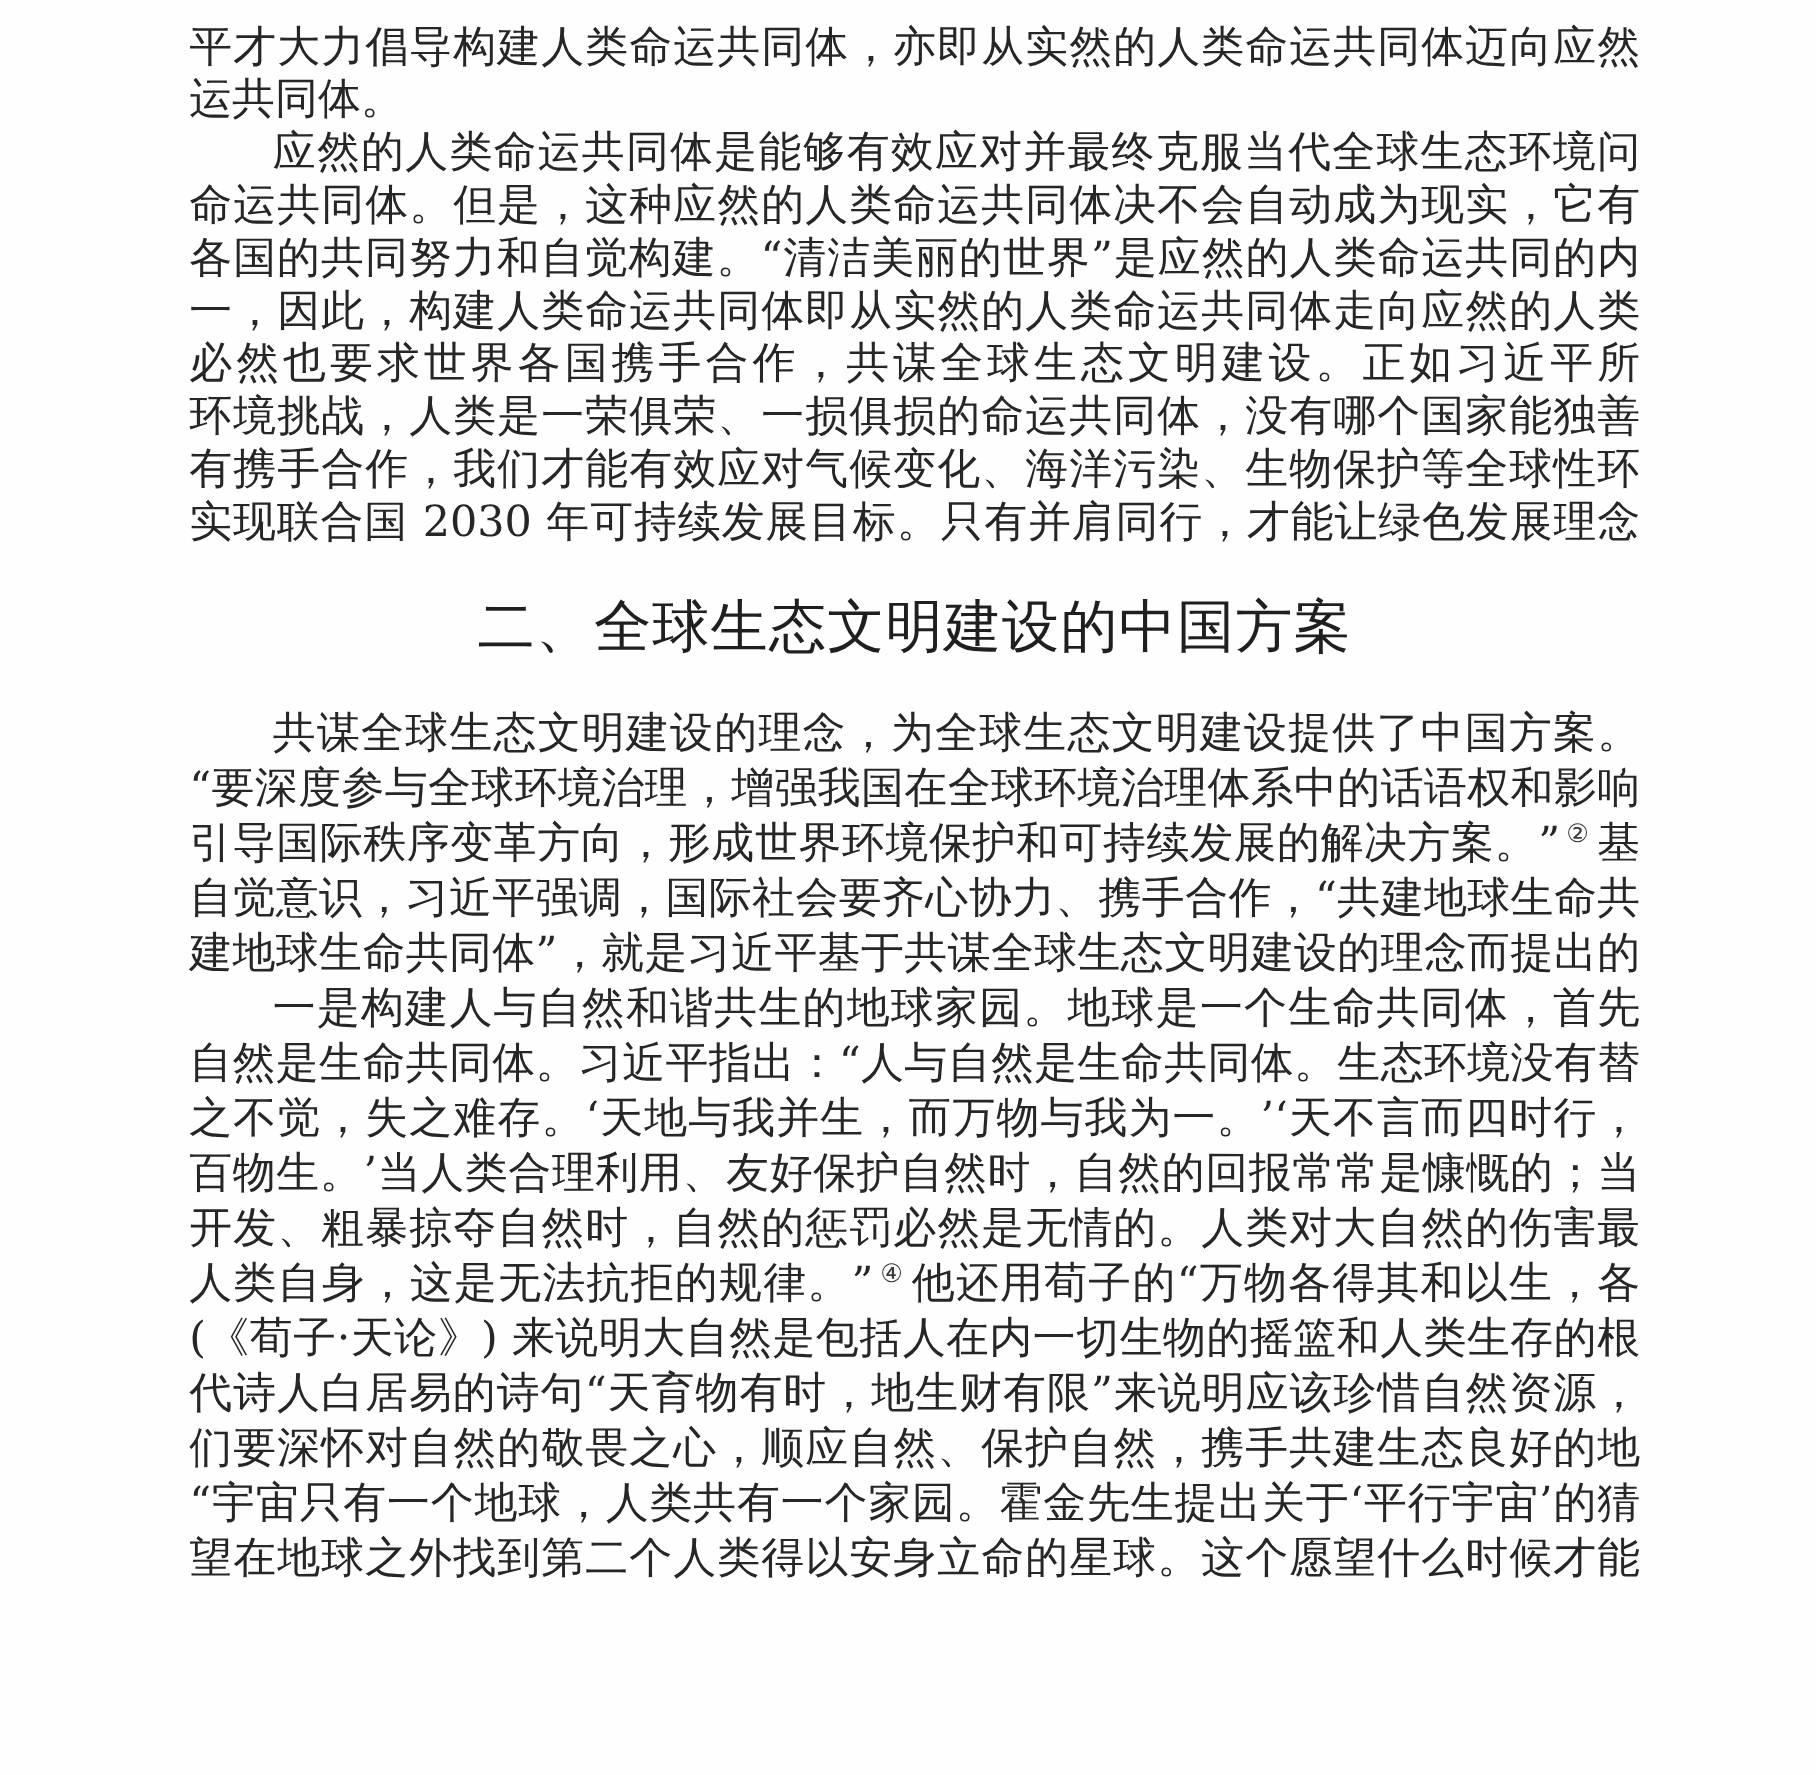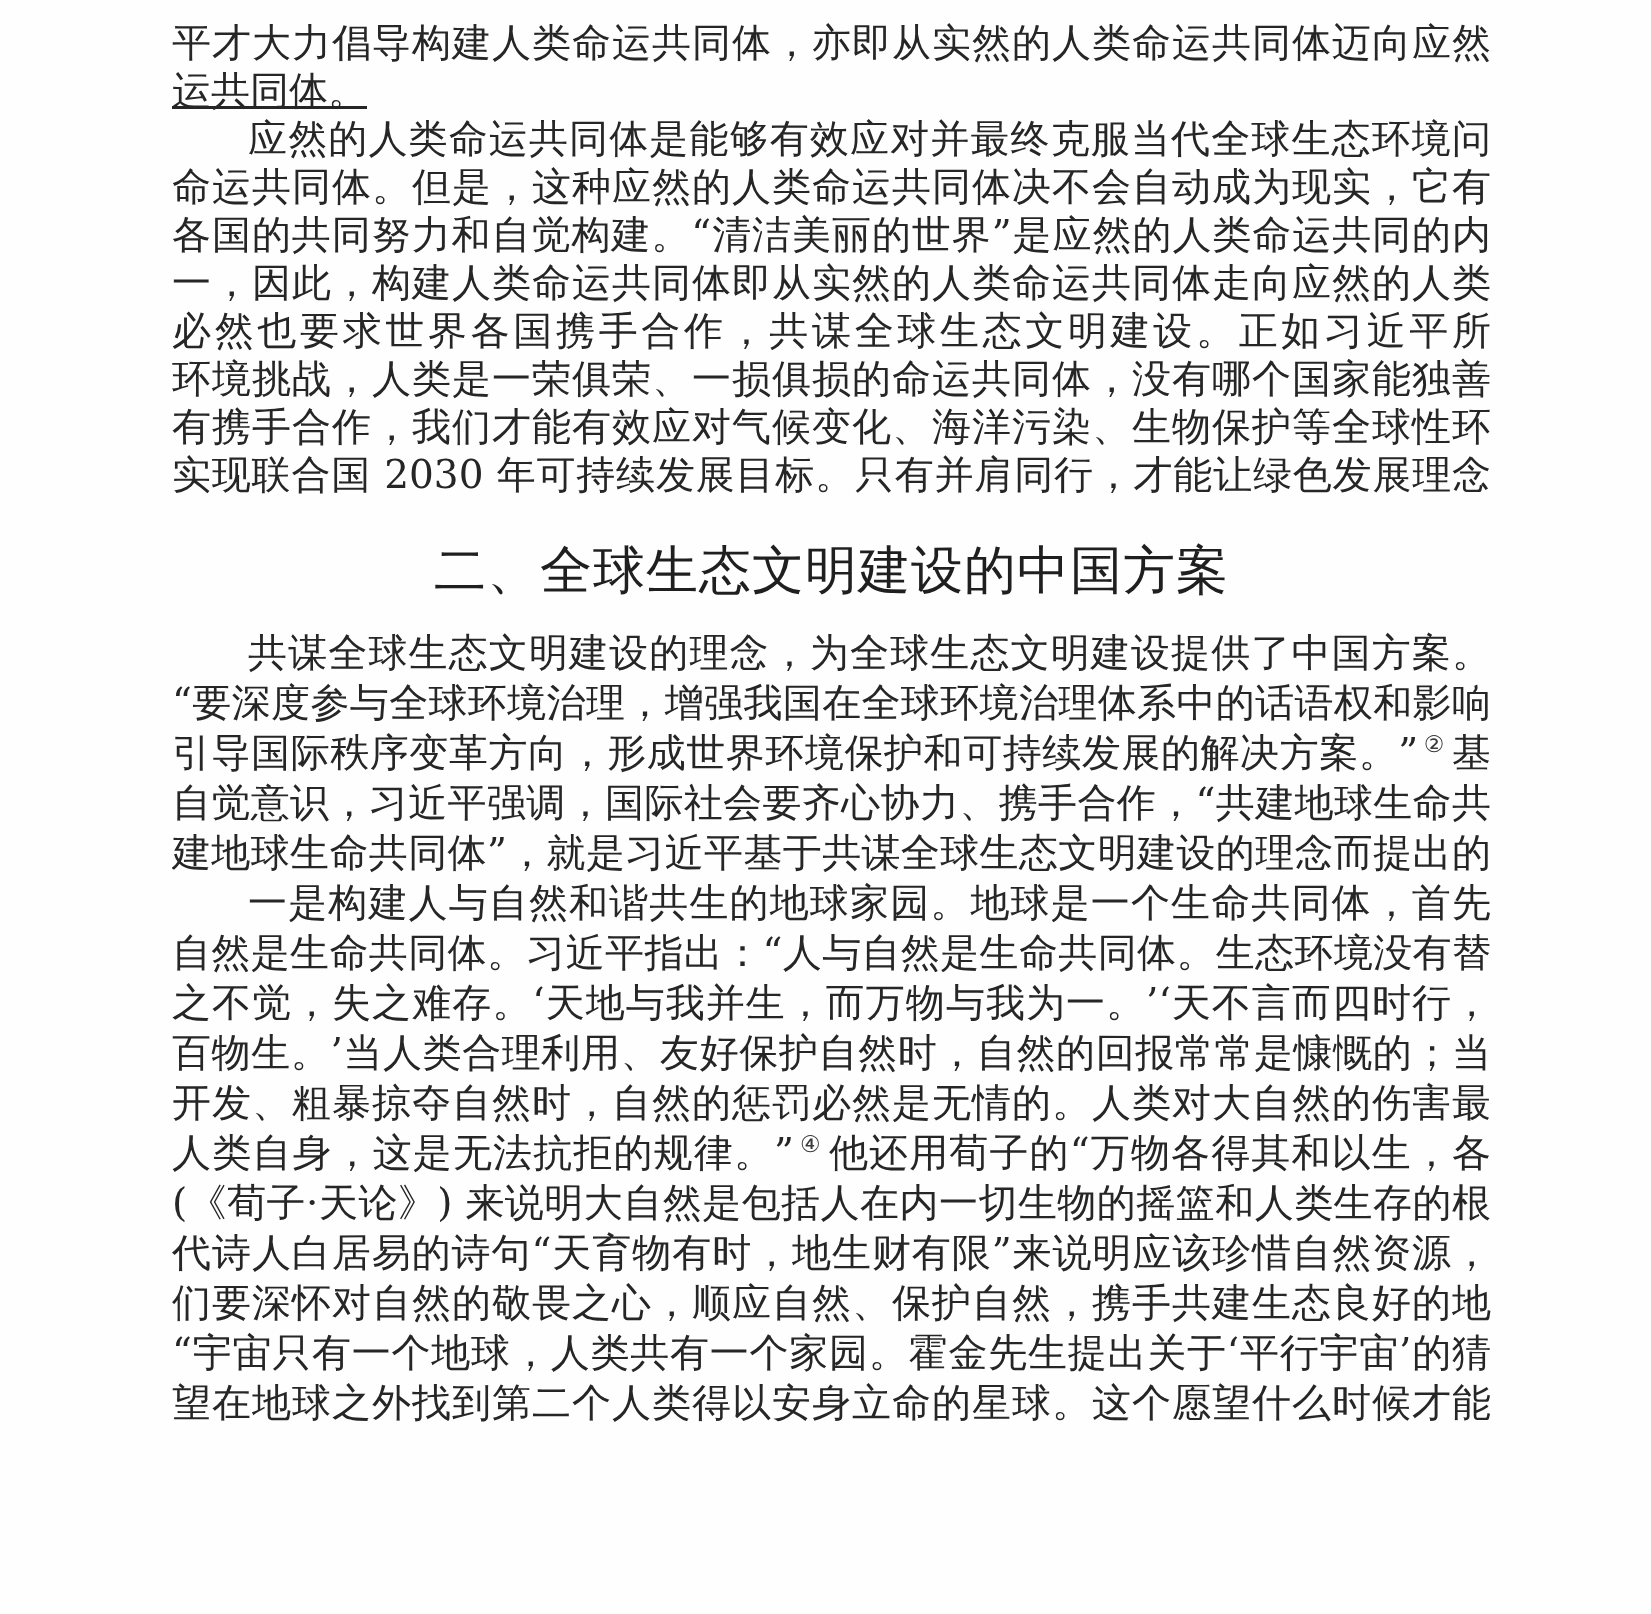--- a/index.html
+++ b/index.html
@@ -28,37 +28,36 @@
     overflow: hidden;
     white-space: normal;
   }
   .textblock.bottom .line {
     height: 50px;
     line-height: 50px;
   }
   .line.short {
     text-align: right;
     text-align-last: left;
-    text-decoration: underline;
   }
   .line.indent { text-indent: 76px; }
   sup.fn {
     font-size: 23px;
     line-height: 0;
     vertical-align: 14px;
     margin: 0 7px 0 5px;
     color: #3a3a3a;
   }
   h2.section-heading {
     font-size: 52px;
     line-height: 70px;
     height: 70px;
     font-weight: 500;
     text-align: center;
-    margin: 36px 0 23px 0;
+    margin: 36px 0 37px 0;
     color: #1f1f1f;
     letter-spacing: 1px;
   }
 </style>
 </head>
 <body>
 
 <div class="page">
   <section class="textblock top" id="blk-top">
       <div class="line">平才大力倡导构建人类命运共同体，亦即从实然的人类命运共同体迈向应然的人类命</div>

